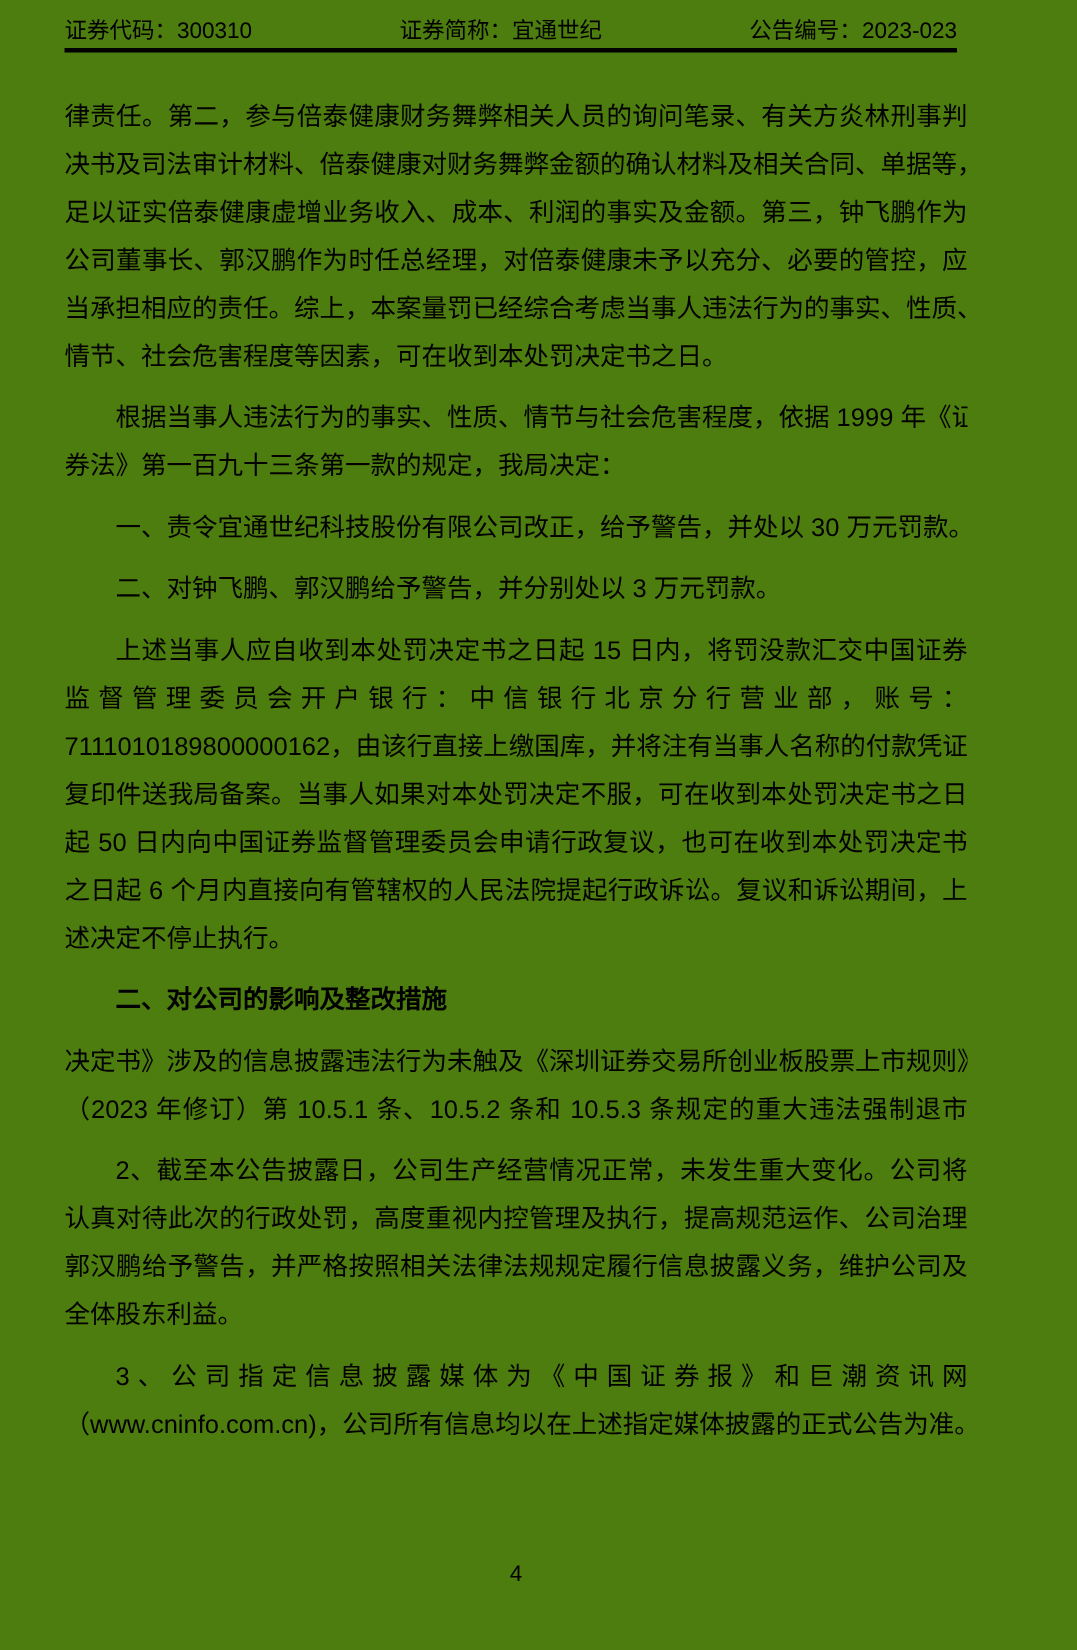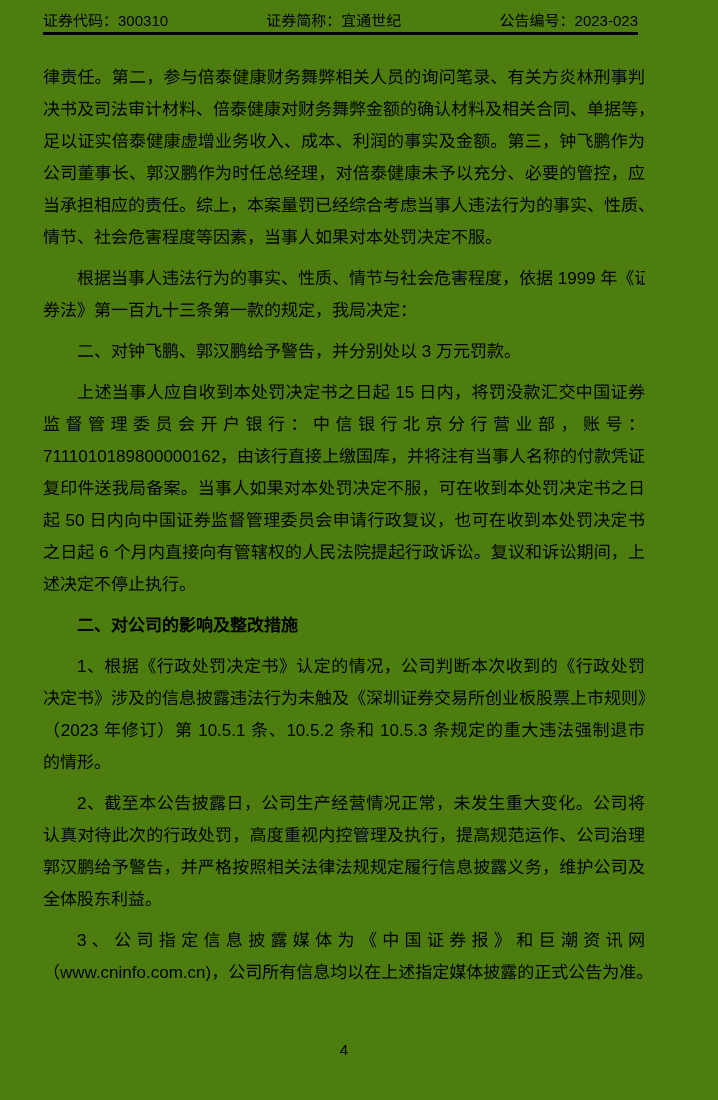--- a/index.html
+++ b/index.html
@@ -89,46 +89,47 @@
 
   <div class="header-rule"></div>
 
   <div class="doc-body" id="doc-body">
       <div class="paragraph">
         <div class="line">律责任。第二，参与倍泰健康财务舞弊相关人员的询问笔录、有关方炎林刑事判</div>
         <div class="line">决书及司法审计材料、倍泰健康对财务舞弊金额的确认材料及相关合同、单据等，</div>
         <div class="line">足以证实倍泰健康虚增业务收入、成本、利润的事实及金额。第三，钟飞鹏作为</div>
         <div class="line">公司董事长、郭汉鹏作为时任总经理，对倍泰健康未予以充分、必要的管控，应</div>
         <div class="line">当承担相应的责任。综上，本案量罚已经综合考虑当事人违法行为的事实、性质、</div>
-        <div class="line last">情节、社会危害程度等因素，当事人如果对本处罚决定不服。</div>
+        <div class="line last">情节、社会危害程度等因素，可在收到本处罚决定书之日。</div>
       </div>
       <div class="paragraph">
         <div class="line indent">根据当事人违法行为的事实、性质、情节与社会危害程度，依据 1999 年《证</div>
         <div class="line last">券法》第一百九十三条第一款的规定，我局决定：</div>
+      </div>
+      <div class="paragraph">
+        <div class="line last indent">一、责令宜通世纪科技股份有限公司改正，给予警告，并处以 30 万元罚款。</div>
       </div>
       <div class="paragraph">
         <div class="line last indent">二、对钟飞鹏、郭汉鹏给予警告，并分别处以 3 万元罚款。</div>
       </div>
       <div class="paragraph">
         <div class="line indent">上述当事人应自收到本处罚决定书之日起 15 日内，将罚没款汇交中国证券</div>
         <div class="line">监督管理委员会开户银行：中信银行北京分行营业部，账号：</div>
         <div class="line">7111010189800000162，由该行直接上缴国库，并将注有当事人名称的付款凭证</div>
         <div class="line">复印件送我局备案。当事人如果对本处罚决定不服，可在收到本处罚决定书之日</div>
         <div class="line">起 50 日内向中国证券监督管理委员会申请行政复议，也可在收到本处罚决定书</div>
         <div class="line">之日起 6 个月内直接向有管辖权的人民法院提起行政诉讼。复议和诉讼期间，上</div>
         <div class="line last">述决定不停止执行。</div>
       </div>
       <div class="paragraph bold">
         <div class="line last indent">二、对公司的影响及整改措施</div>
       </div>
       <div class="paragraph">
-        <div class="line indent">1、根据《行政处罚决定书》认定的情况，公司判断本次收到的《行政处罚</div>
         <div class="line">决定书》涉及的信息披露违法行为未触及《深圳证券交易所创业板股票上市规则》</div>
         <div class="line">（2023 年修订）第 10.5.1 条、10.5.2 条和 10.5.3 条规定的重大违法强制退市</div>
-        <div class="line last">的情形。</div>
       </div>
       <div class="paragraph">
         <div class="line indent">2、截至本公告披露日，公司生产经营情况正常，未发生重大变化。公司将</div>
         <div class="line">认真对待此次的行政处罚，高度重视内控管理及执行，提高规范运作、公司治理</div>
         <div class="line">郭汉鹏给予警告，并严格按照相关法律法规规定履行信息披露义务，维护公司及</div>
         <div class="line last">全体股东利益。</div>
       </div>
       <div class="paragraph">
         <div class="line indent">3、公司指定信息披露媒体为《中国证券报》和巨潮资讯网</div>
         <div class="line last">（www.cninfo.com.cn)，公司所有信息均以在上述指定媒体披露的正式公告为准。</div>

